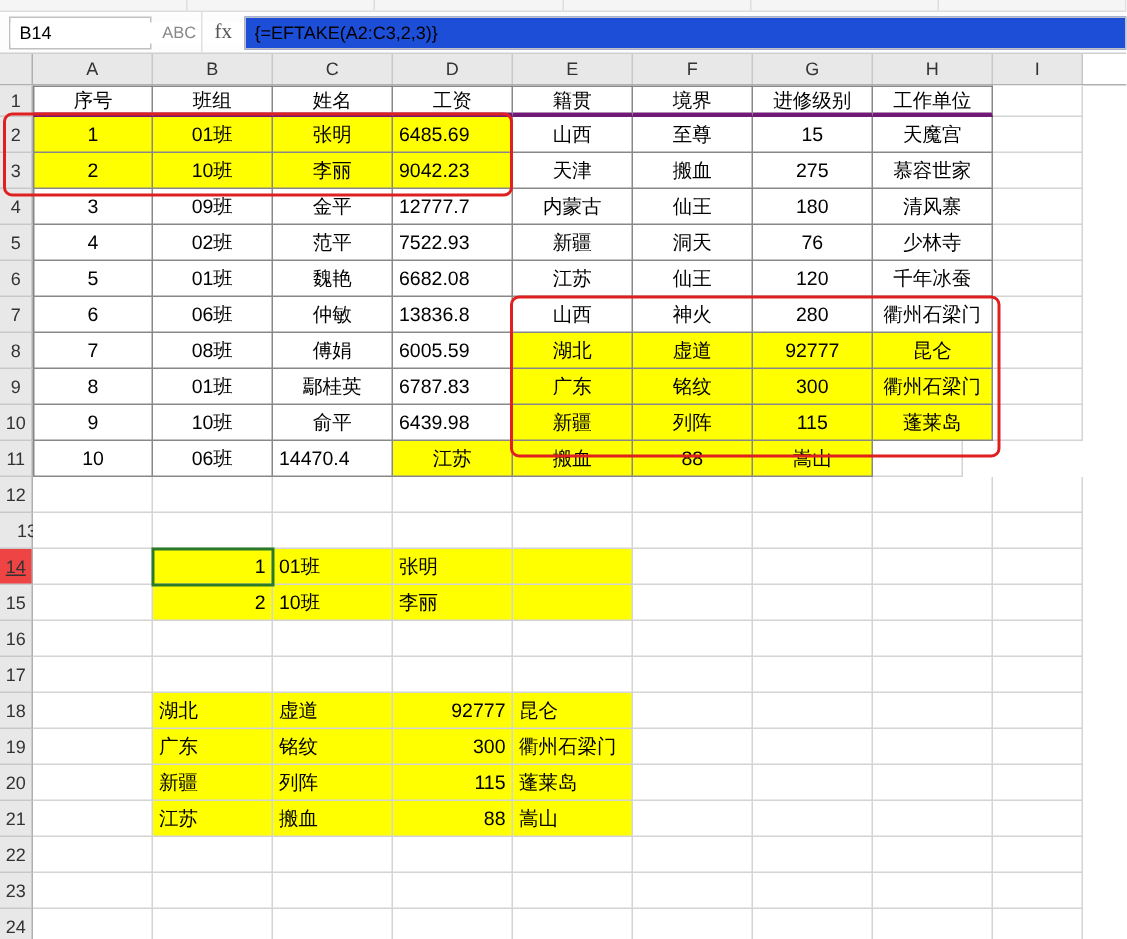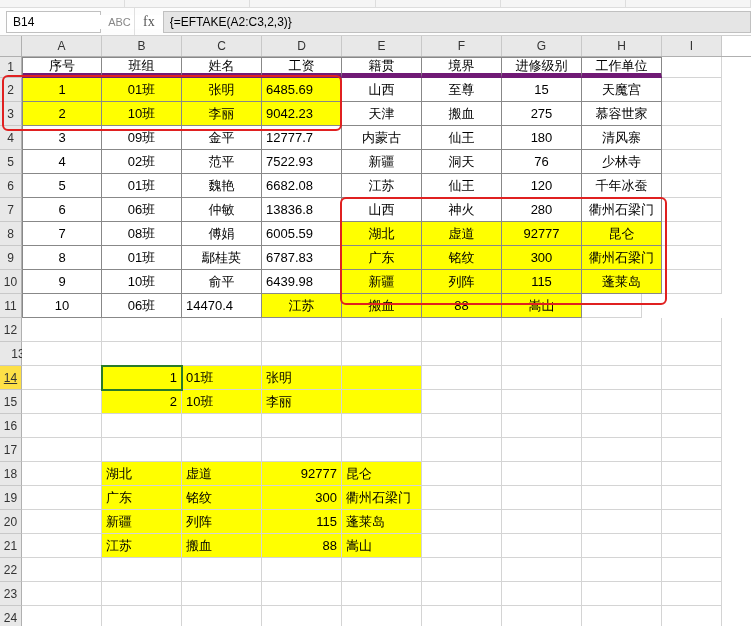--- a/index.html
+++ b/index.html
@@ -4,39 +4,39 @@
 <style>
   * { box-sizing: border-box; margin: 0; padding: 0; }
   body { font-family: Arial, "Microsoft YaHei", sans-serif; font-size: 12px; background: #fff; width: 751px; height: 626px; overflow: hidden; position: relative; }
   
   .formula-bar { display: flex; align-items: center; height: 28px; border-bottom: 1px solid #d0d0d0; background: #fdfdfd; }
   .name-box-wrap { display: flex; align-items: center; width: 95px; border: 1px solid #c0c0c0; height: 22px; margin: 2px 4px 2px 6px; background: #fff; }
   .name-box { flex: 1; padding: 0 6px; font-size: 12px; outline: none; border: none; }
   .nb-drop { width: 16px; text-align: center; color: #666; font-size: 9px; border-left: 1px solid #ddd; height: 100%; display:flex; align-items:center; justify-content:center; }
   .abc-icon { width: 30px; text-align: center; color: #888; font-size: 11px; border-right: 1px solid #e0e0e0; height: 100%; display:flex; align-items:center; justify-content:center;}
   .fx-icon { padding: 0 8px; color: #555; font-family: "Times New Roman", serif; font-size: 14px; }
-  .formula-input { flex: 1; border: 1px solid #c0c0c0; height: 22px; padding: 0 6px; font-size: 12px; background: #e5e5e5; outline:none; }
+  .formula-input { flex: 1; border: 1px solid #c0c0c0; height: 22px; padding: 0 6px; font-size: 12px; background: #1d4ed8; outline:none; }
   
   .grid-area { display: flex; height: calc(100% - 28px); }
   .corner { width: 22px; height: 21px; background: #e8e8e8; border-right: 1px solid #b0b0b0; border-bottom: 1px solid #b0b0b0; flex-shrink: 0; }
   
   .col-headers { display: flex; height: 21px; border-bottom: 1px solid #b0b0b0; }
   .col-h { background: #e8e8e8; border-right: 1px solid #c8c8c8; text-align: center; line-height: 20px; font-size: 12px; color: #333; flex-shrink: 0; }
   
   .row-headers { width: 22px; flex-shrink: 0; }
   .row-h { background: #e8e8e8; border-bottom: 1px solid #c8c8c8; border-right: 1px solid #b0b0b0; text-align: center; font-size: 12px; color: #333; display:flex; align-items:center; justify-content:center; }
-  .row-h.active { background: #fde047; text-decoration: underline; }
+  .row-h.active { background: #ef4444; text-decoration: underline; }
   
   .cells { position: relative; flex: 1; }
   .row { display: flex; }
   .cell { border-right: 1px solid #d4d4d4; border-bottom: 1px solid #d4d4d4; padding: 0 4px; display: flex; align-items: center; font-size: 13px; overflow: hidden; white-space: nowrap; flex-shrink: 0; background: #fff; }
   .cell.c { justify-content: center; }
   .cell.r { justify-content: flex-end; }
   
-  .hdr-cell { font-weight: 500; justify-content: center; border-right: 1px solid #888; border-bottom: 5px solid #701a75; border-top: 1px solid #888; }
+  .hdr-cell { font-weight: 500; justify-content: center; border-right: 1px solid #888; border-bottom: 3px solid #701a75; border-top: 1px solid #888; }
   .hdr-first { border-left: 1px solid #888; }
   .bordered { border-right: 1px solid #888; border-bottom: 1px solid #888; }
   .bordered-l { border-left: 1px solid #888; }
   .yellow { background: #ffff00 !important; }
   
   .active-cell { outline: 2px solid #2a7a2a; outline-offset: -1px; z-index: 5; position: relative; }
   
   .red-box { position: absolute; border: 2.5px solid #e02020; border-radius: 6px; pointer-events: none; z-index: 10; }
   
   .top-strip { height: 8px; background: #f5f5f5; border-bottom: 1px solid #ddd; display:flex; }

